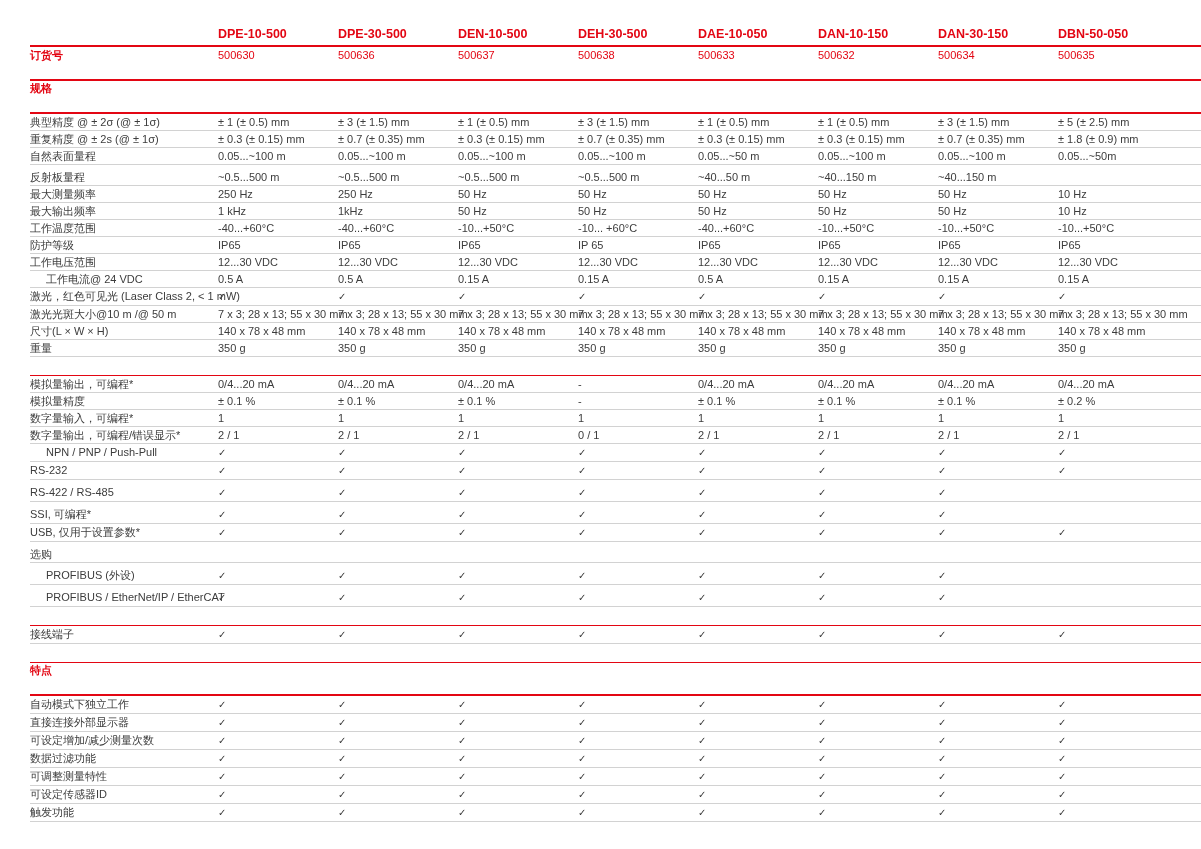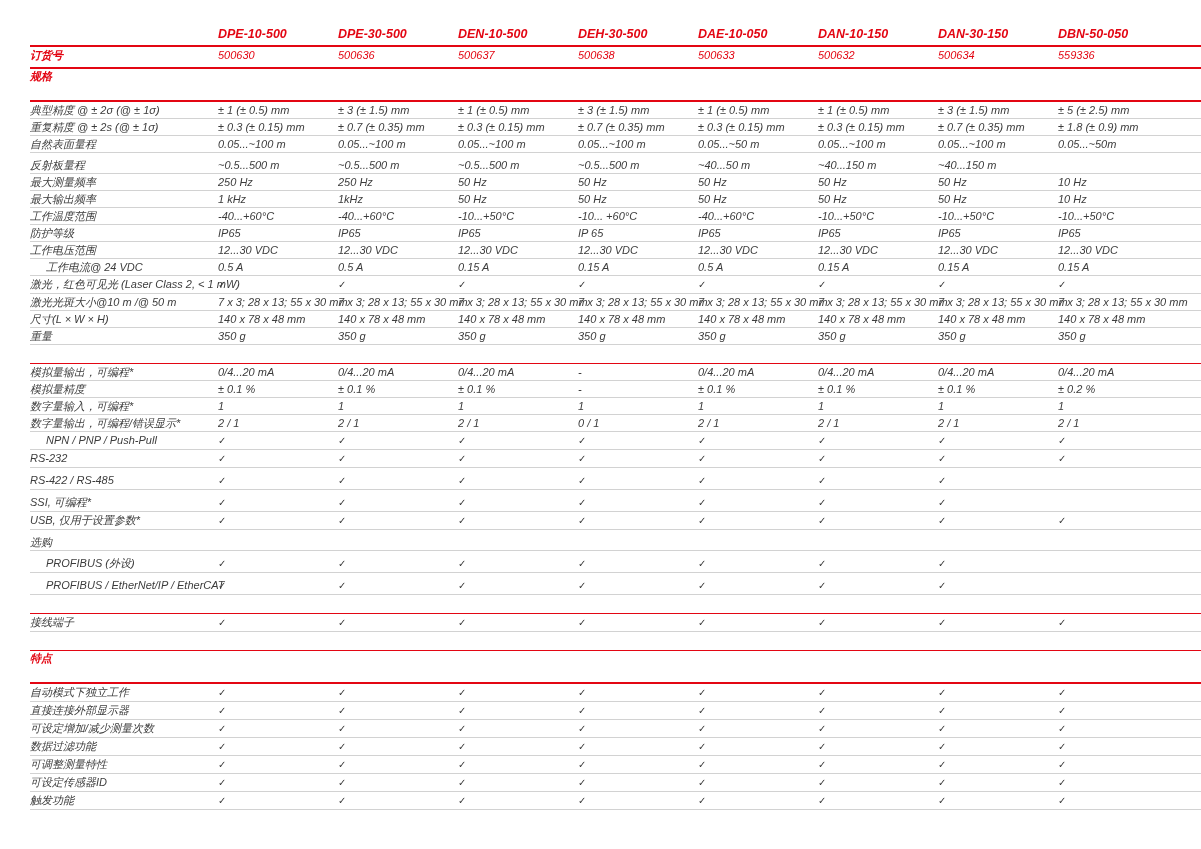--- a/index.html
+++ b/index.html
@@ -4,28 +4,28 @@
 <style>
   :root{
     --red:#e30613;
     --text:#3c3c3c;
     --sep:#d2d2d2;
   }
   *{box-sizing:border-box;margin:0;padding:0;}
   html,body{width:1201px;height:849px;background:#ffffff;overflow:hidden;}
   body{font-family:"Liberation Sans","DejaVu Sans",sans-serif;color:var(--text);}
   .sheet{position:relative;padding:26px 0 0 30px;width:1201px;}
-  .grid-row{display:grid;grid-template-columns:188px repeat(8,120px);align-items:baseline;font-style:italic;}
+  .grid-row{display:grid;grid-template-columns:188px repeat(8,120px);align-items:baseline;}
   .cell{white-space:nowrap;overflow:visible;font-size:11px;line-height:16px;}
   
   .product-row{border-bottom:2px solid var(--red);padding-bottom:2px;}
   .product-row .cell{font-size:12.5px;font-weight:bold;color:var(--red);line-height:17px;}
   
   .order-row{border-bottom:2px solid var(--red);}
-  .order-row .cell{color:var(--red);height:20px;}
+  .order-row .cell{color:var(--red);height:32px;}
   .order-row .row-label{font-weight:bold;}
   
   .section{margin-top:18px;border-top:1px solid var(--red);}
   .section.first{margin-top:0;border-top:none;}
   .section-title{border-bottom:2px solid var(--red);}
   .section-title .cell{color:var(--red);font-weight:bold;font-size:11px;height:31px;line-height:15px;}
   
   .data-row{border-bottom:1px solid var(--sep);}
   .data-row .cell{height:16px;}
   .row-label{color:var(--text);}
@@ -51,21 +51,21 @@
       </div>
       <div class="grid-row order-row">
         <div class="cell row-label">订货号</div>
         <div class="cell val">500630</div>
         <div class="cell val">500636</div>
         <div class="cell val">500637</div>
         <div class="cell val">500638</div>
         <div class="cell val">500633</div>
         <div class="cell val">500632</div>
         <div class="cell val">500634</div>
-        <div class="cell val">559336</div>
+        <div class="cell val">500635</div>
       </div>
       <div class="section first">
         <div class="grid-row section-title">
           <div class="cell">规格</div>
         </div>
         <div class="grid-row data-row">
           <div class="cell row-label">典型精度 @ ± 2σ (@ ± 1σ)</div>
           <div class="cell val">± 1 (± 0.5) mm</div>
           <div class="cell val">± 3 (± 1.5) mm</div>
           <div class="cell val">± 1 (± 0.5) mm</div>

